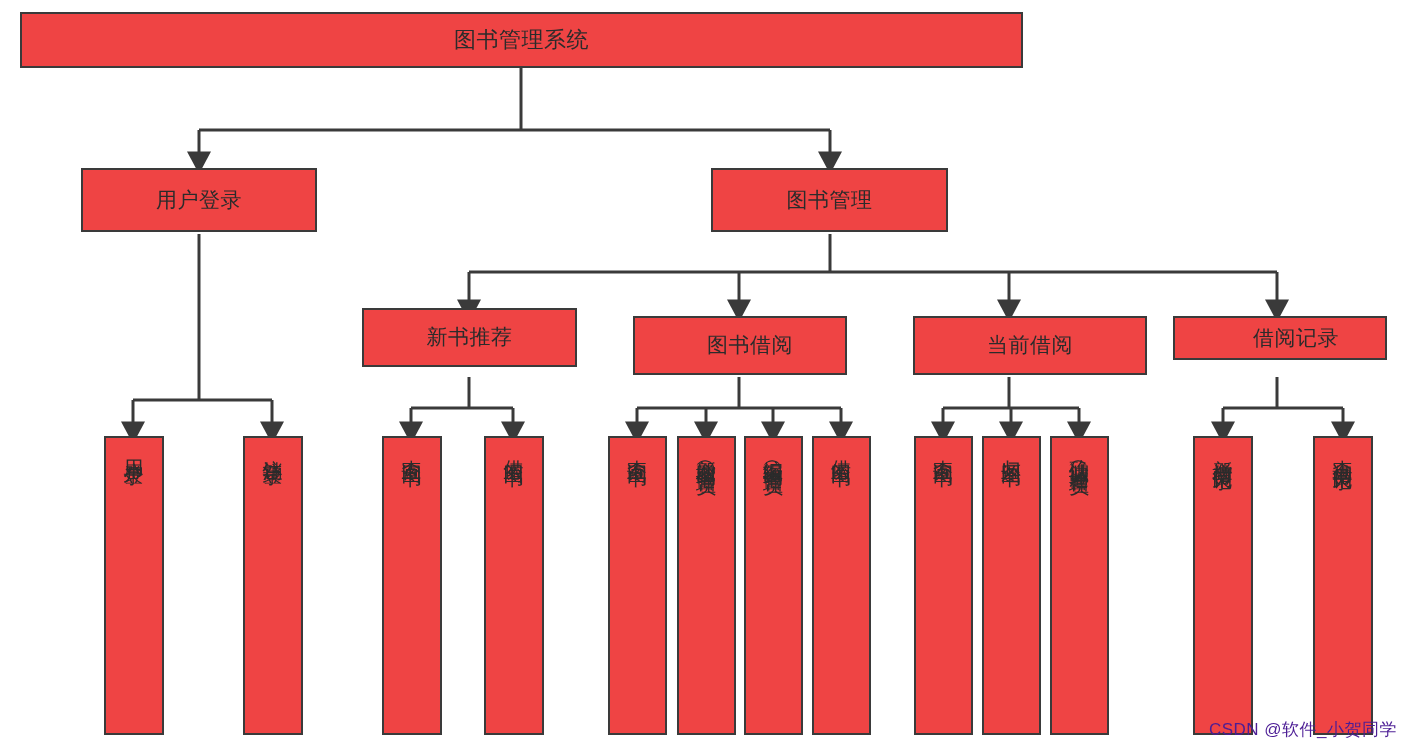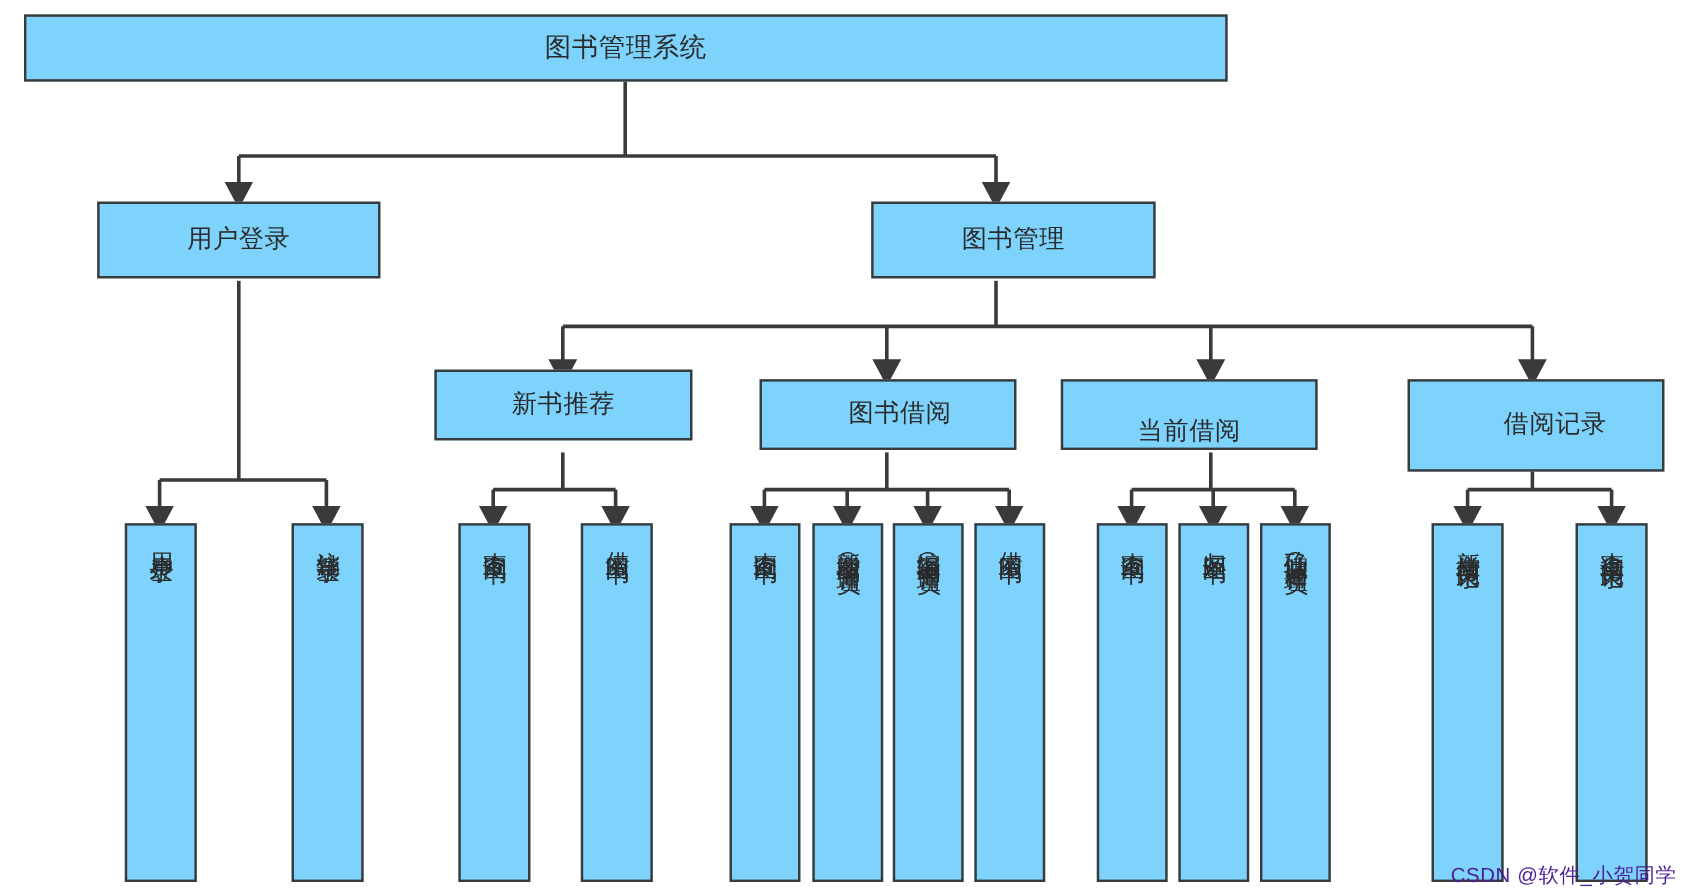--- a/index.html
+++ b/index.html
@@ -23,21 +23,21 @@
     left: 0;
     top: 0;
     width: 1405px;
     height: 747px;
     pointer-events: none;
   }
   .node {
     position: absolute;
     box-sizing: border-box;
     border: 2px solid #3a3a3a;
-    background: #7dd3fc;
+    background: #ef4444;
     display: flex;
     align-items: center;
     justify-content: center;
     color: #2b2b2b;
   }
   .node .label {
     display: block;
     text-align: center;
     line-height: 1.18;
   }
@@ -130,34 +130,34 @@
     </g>
   </svg>
 
   <div class="node h" id="node-root" style="left:20px; top:12px; width:1003px; height:56px;">
     <span class="label">图书管理系统</span>
   </div>
 
   <div class="node h" style="left:81px; top:168px; width:236px; height:64px;">
     <span class="label">用户登录</span>
   </div>
-  <div class="node h" style="left:726px; top:168px; width:237px; height:64px;">
+  <div class="node h" style="left:711px; top:168px; width:237px; height:64px;">
     <span class="label">图书管理</span>
   </div>
 
   <div class="node h" style="left:362px; top:308px; width:215px; height:59px;">
     <span class="label">新书推荐</span>
   </div>
   <div class="node h" style="left:633px; top:316px; width:214px; height:59px;padding-left:20px;">
     <span class="label">图书借阅</span>
   </div>
-  <div class="node h" style="left:884px; top:316px; width:214px; height:59px;align-items:flex-end;">
+  <div class="node h" style="left:913px; top:316px; width:234px; height:59px;">
     <span class="label">当前借阅</span>
   </div>
-  <div class="node h" style="left:1173px; top:316px; width:214px; height:77px;padding-left:32px;">
+  <div class="node h" style="left:1173px; top:316px; width:214px; height:44px;padding-left:32px;">
     <span class="label">借阅记录</span>
   </div>
 
   <div class="node v" style="left:104px; top:436px; width:60px; height:299px;">
     <span class="label">用户登录</span>
   </div>
   <div class="node v" style="left:243px; top:436px; width:60px; height:299px;">
     <span class="label">注销登录</span>
   </div>
 

